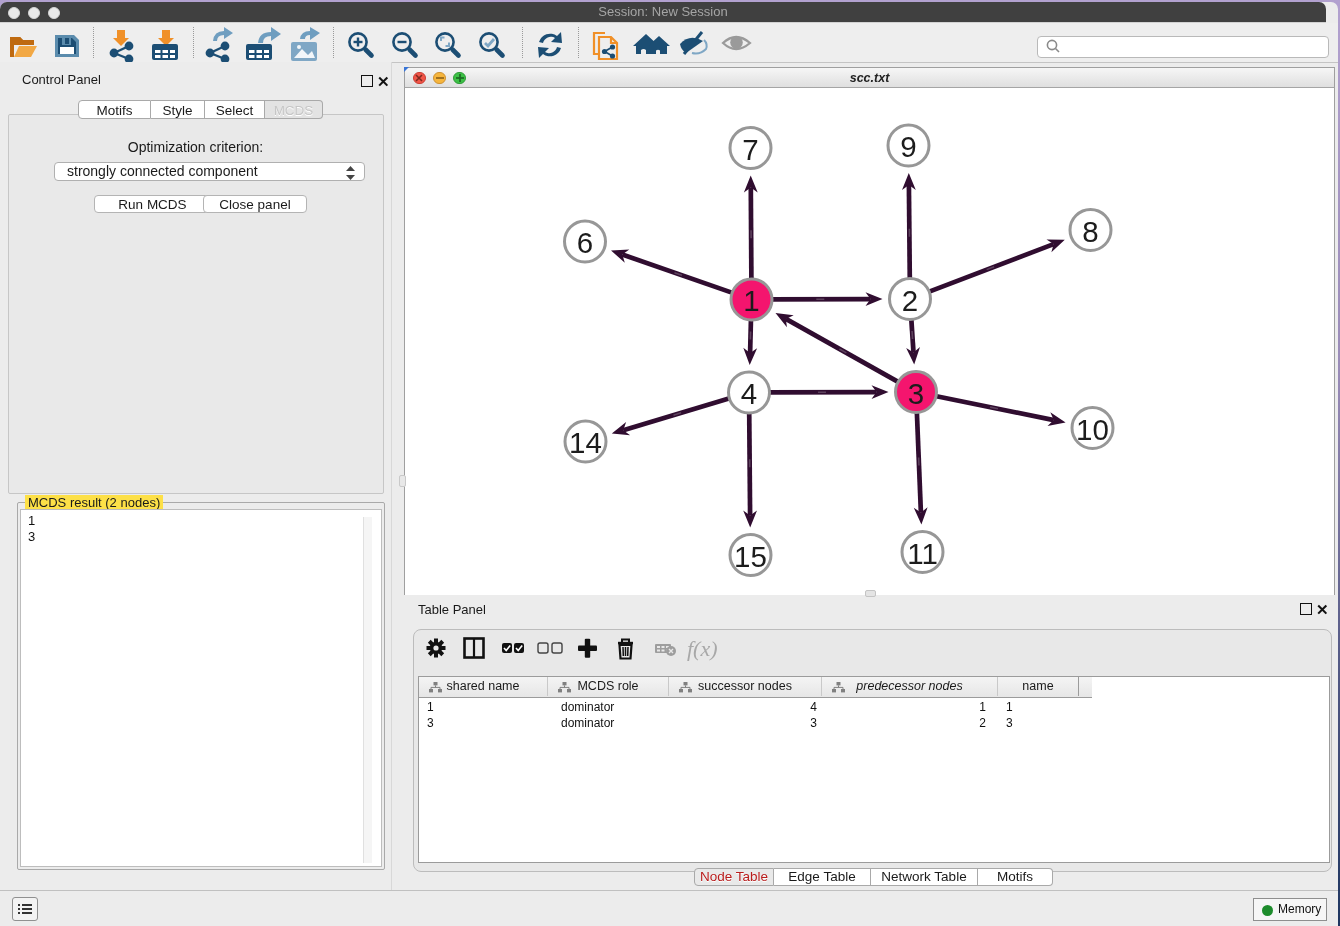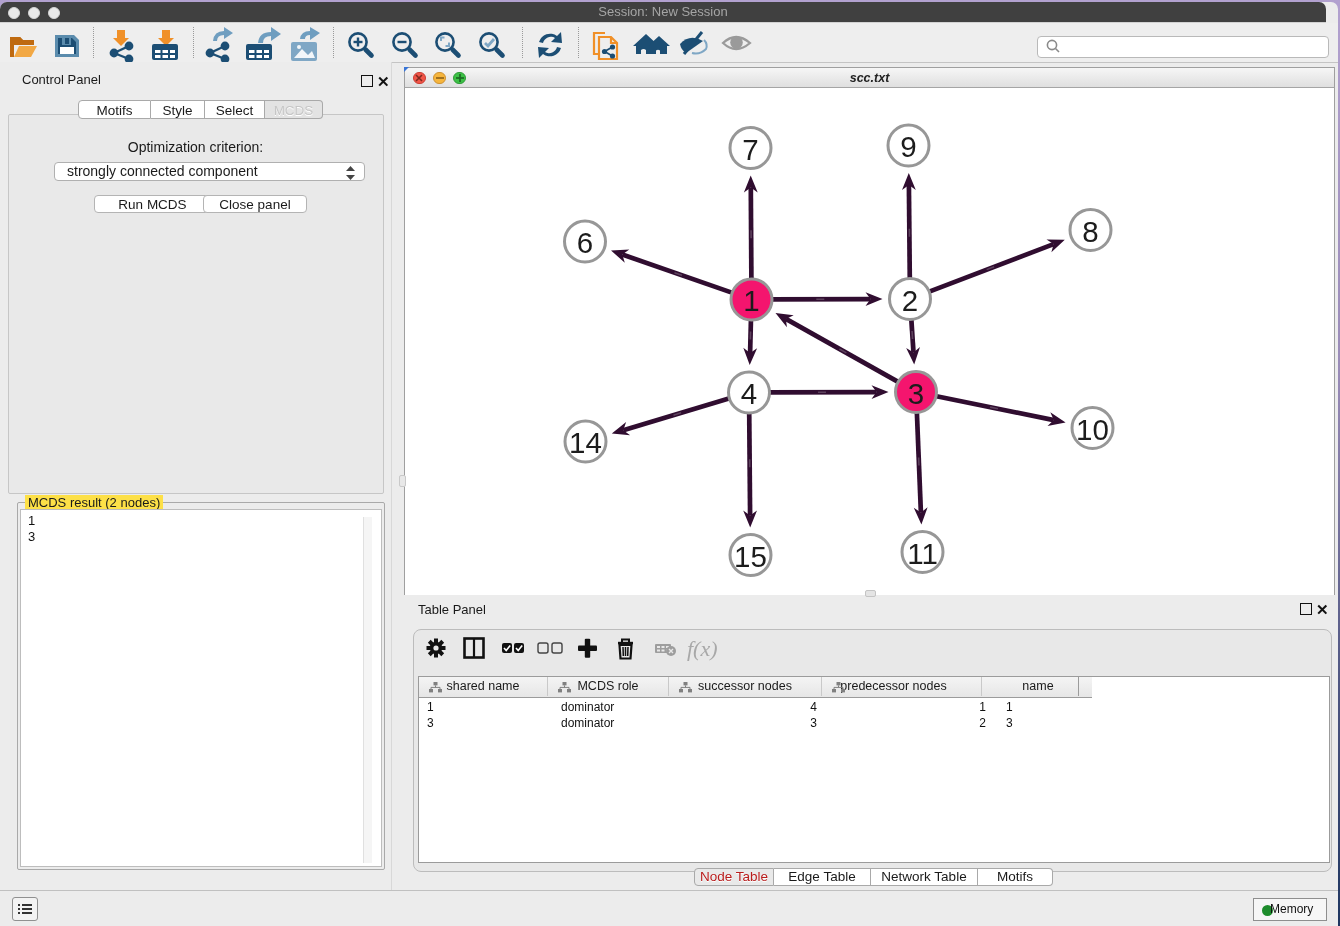--- a/index.html
+++ b/index.html
@@ -344,21 +344,21 @@
           <path d="M254,18 l4,4 M258,18 l-4,4" stroke="#e8e8e8" stroke-width="1.4"></path>
         </g>
 
 <text x="272" y="25" font-family="Liberation Serif, serif" font-style="italic" font-size="22" fill="#a8a8a8">f(x)</text>
 </svg>
     <div id="ttable">
       <div id="thead">
         <div class="th" style="left:0;width:129px;">shared name</div>
         <div class="th" style="left:129px;width:121px;">MCDS role</div>
         <div class="th" style="left:250px;width:153px;">successor nodes</div>
-        <div class="th" style="left:387px;width:176px;">predecessor nodes</div>
+        <div class="th" style="left:403px;width:176px;font-style:italic;">predecessor nodes</div>
         <div class="th" style="left:579px;width:81px;border-right:1px solid #9b9b9b;">name</div>
 
 <div style="position:absolute;left:10px;top:5px;"></div>
 <svg width="13" height="11" style="position:absolute;left:10px;top:5px;">
 <g fill="#808080">
               <rect x="4.5" y="0" width="4" height="3.4"></rect>
               <rect x="0" y="7" width="4" height="3.4"></rect>
               <rect x="9" y="7" width="4" height="3.4"></rect>
             </g>
 <g stroke="#808080" stroke-width="1">
@@ -422,16 +422,16 @@
             <rect x="9" y="6" width="10" height="2"></rect>
         <rect x="5" y="10" width="2" height="2"></rect>
             <rect x="9" y="10" width="10" height="2"></rect>
         <rect x="5" y="14" width="2" height="2"></rect>
             <rect x="9" y="14" width="10" height="2"></rect>
           </g>
       </svg>
     </div>
     <div id="memorybtn">
       <div style="position:absolute;left:8px;top:6px;width:11px;height:11px;border-radius:50%;background:#1d8c2c;"></div>
-      <div style="position:absolute;left:16px;top:3px;">Memory</div>
+      <div style="position:absolute;left:24px;top:3px;">Memory</div>
     </div>
   </div>
 </div>
 
 </body></html>

